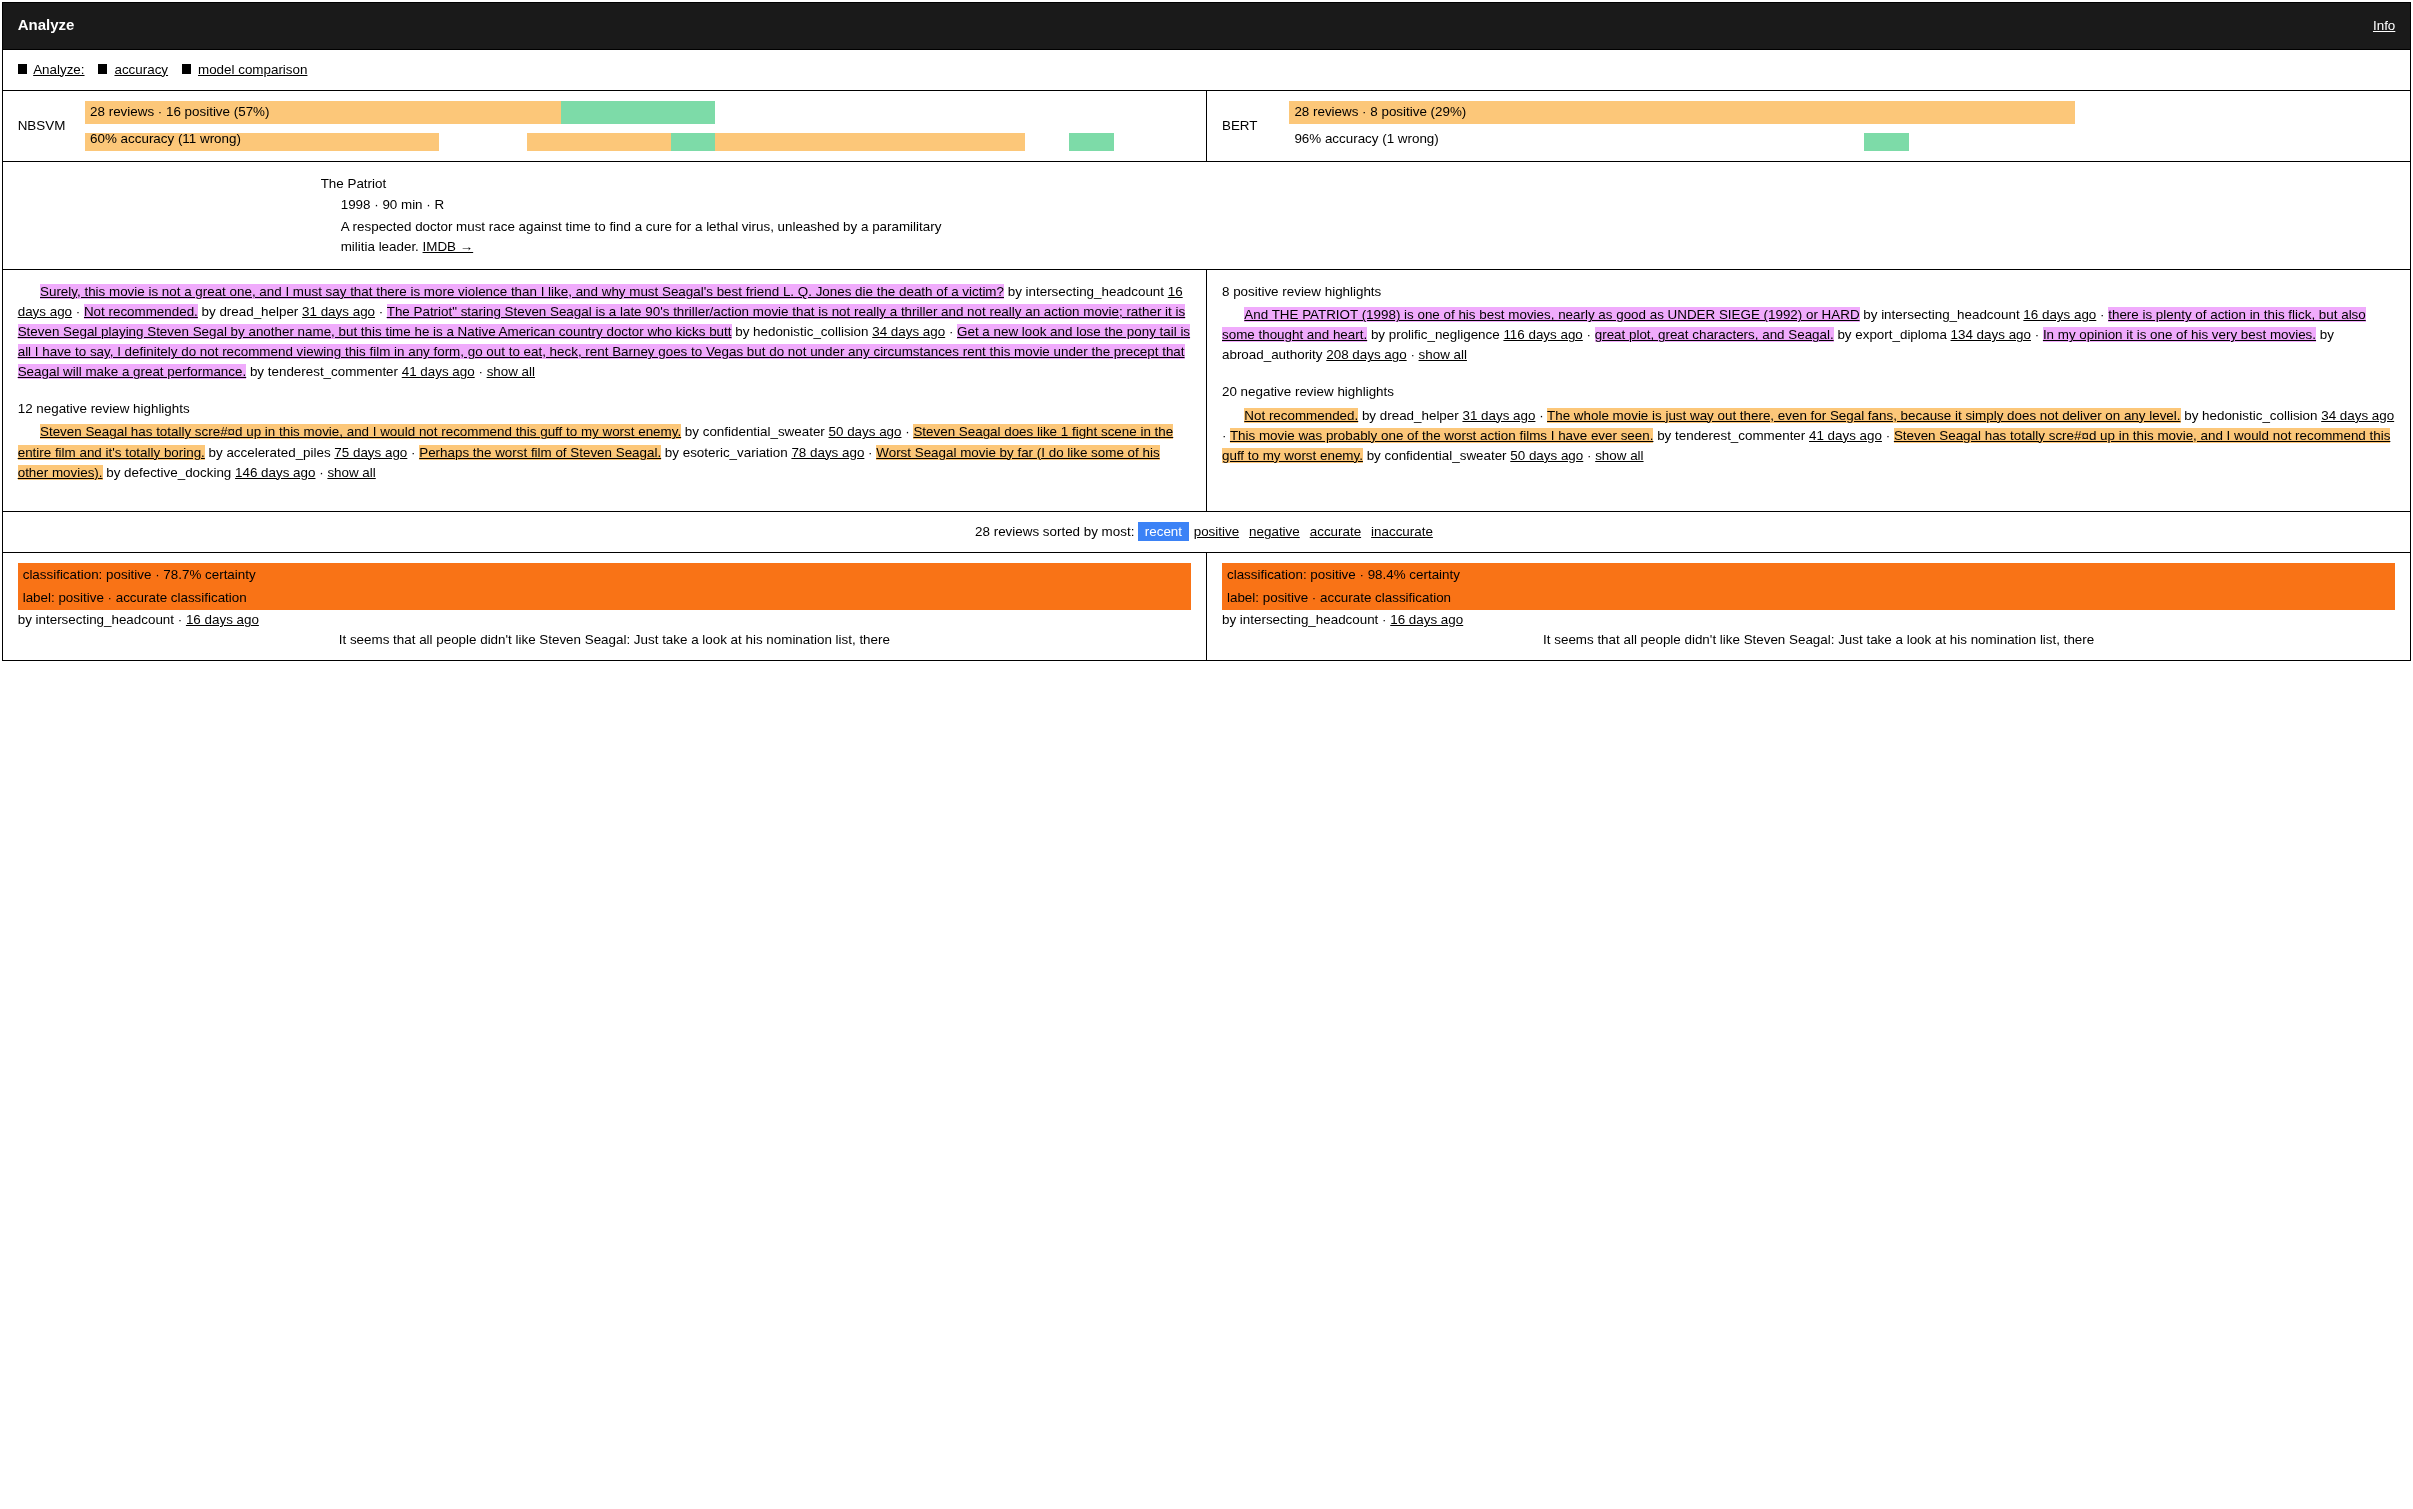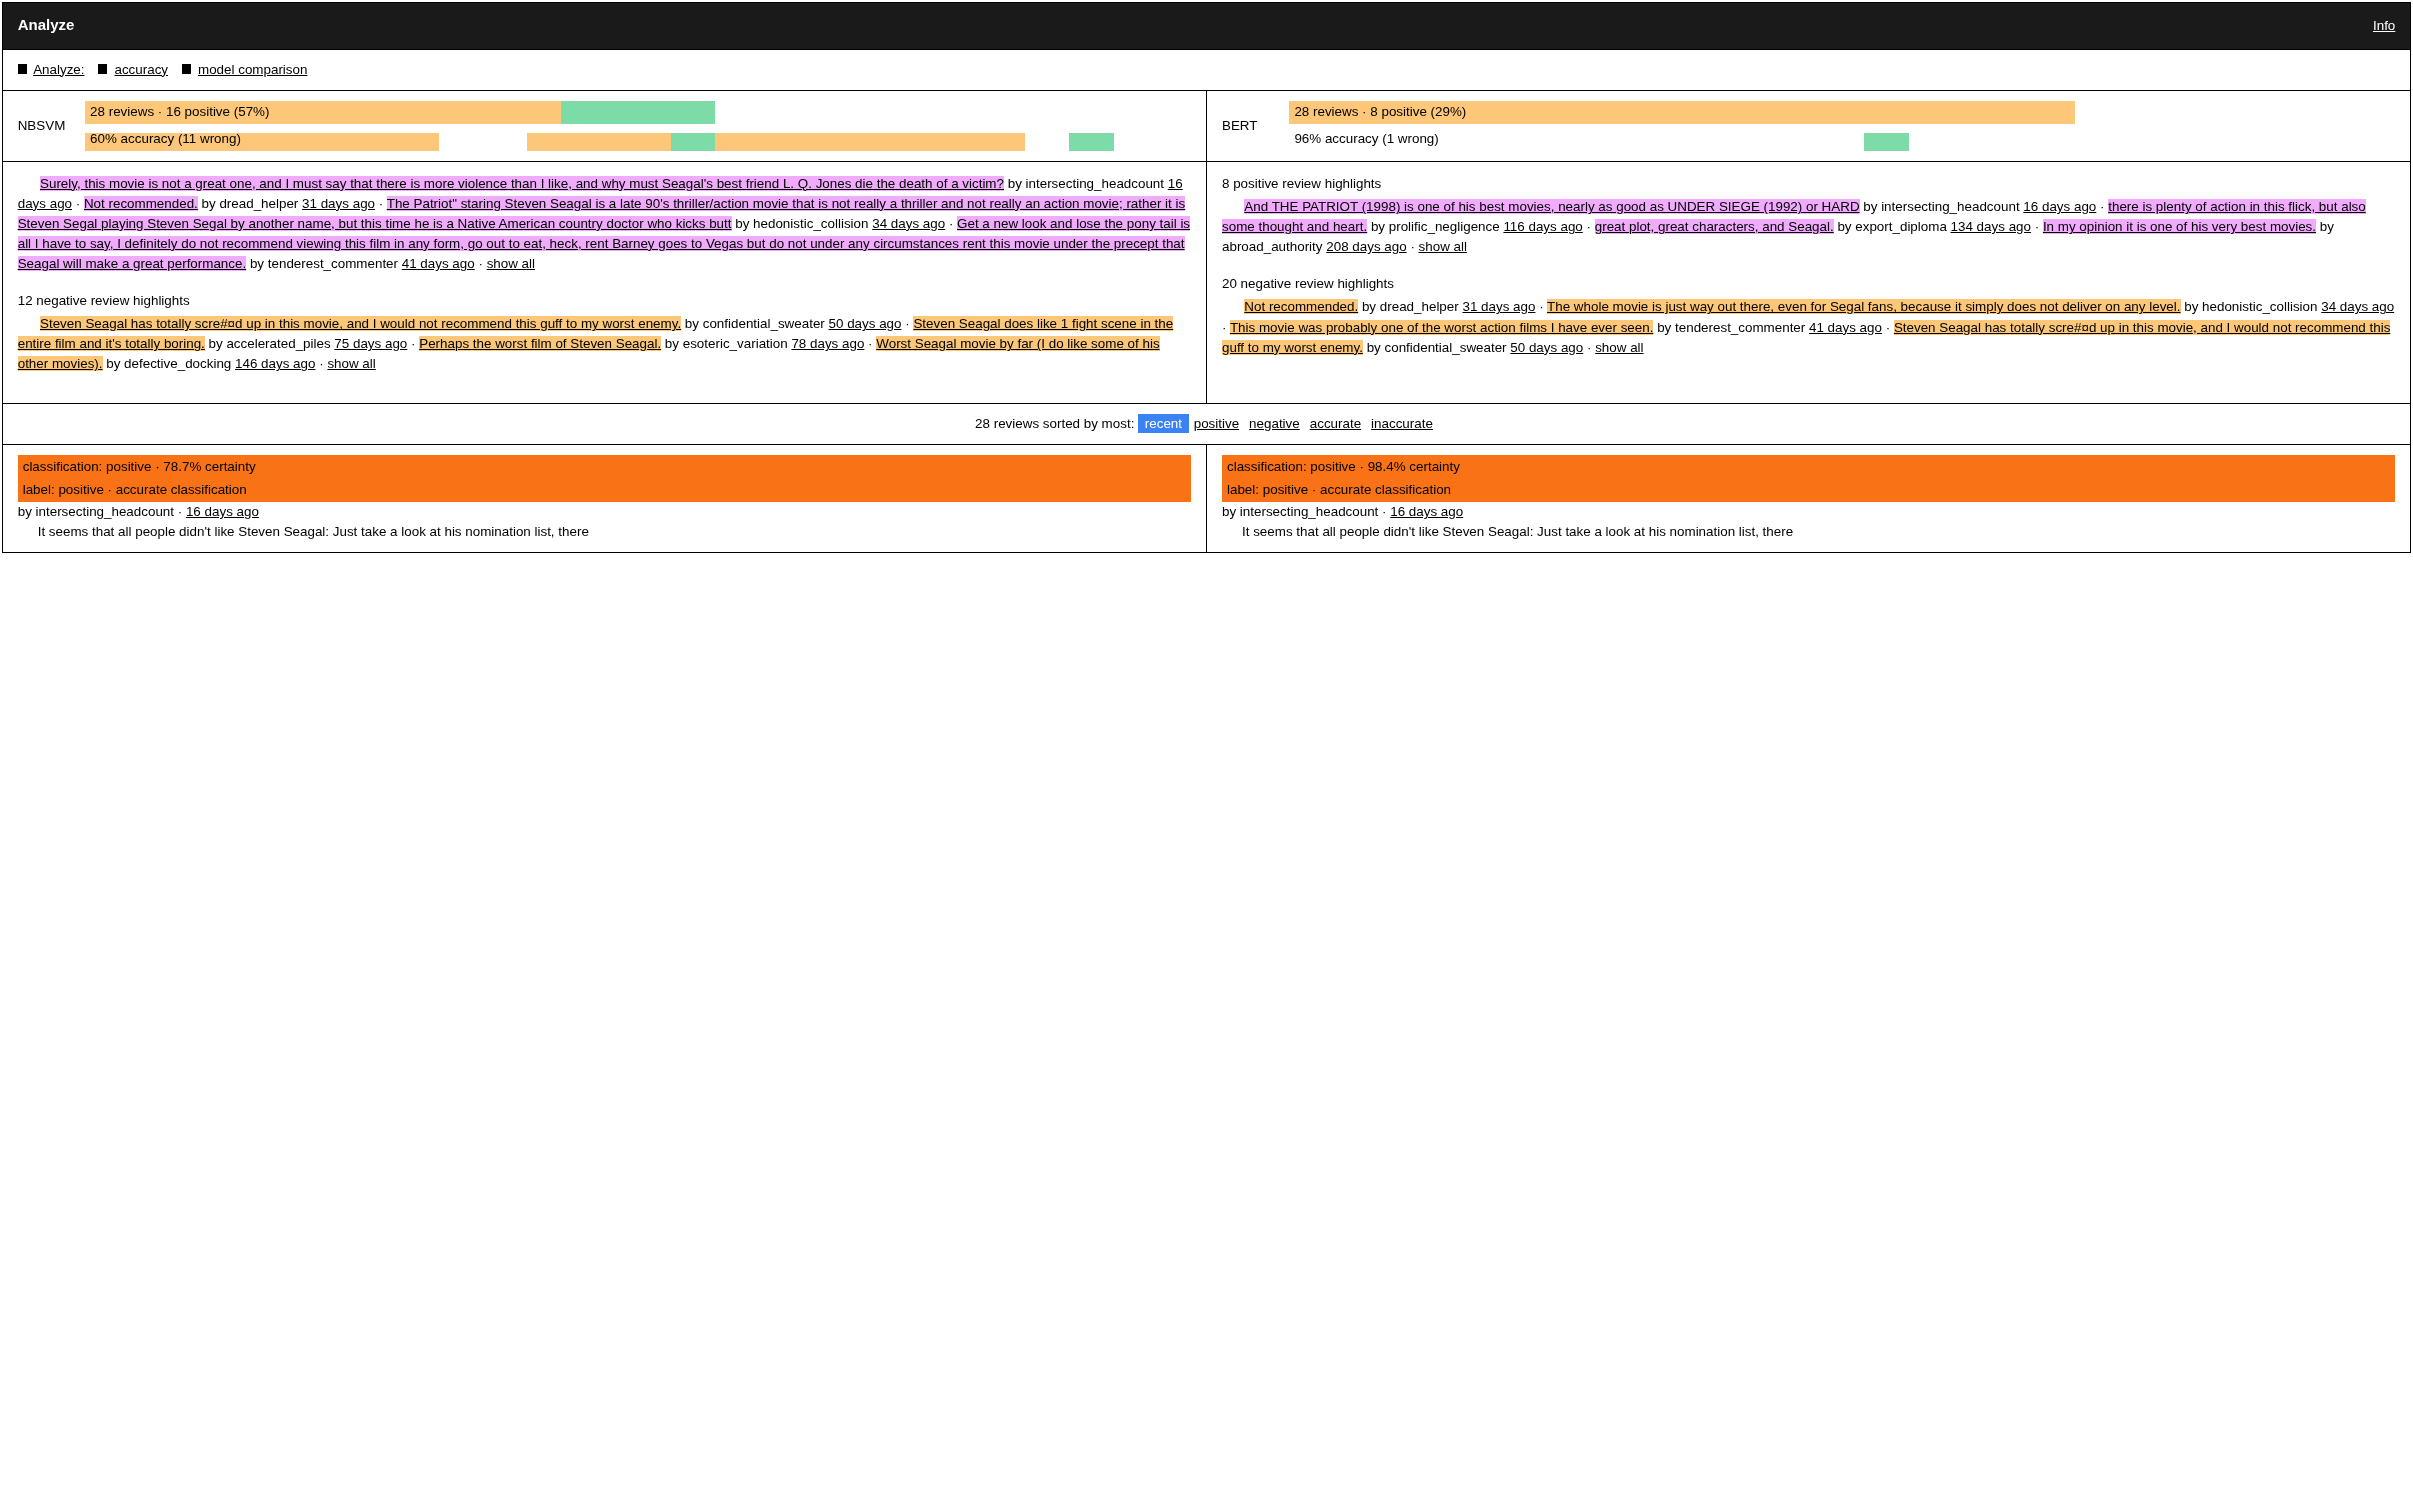--- a/index.html
+++ b/index.html
@@ -97,21 +97,21 @@
     }
     .sort-row a { color: #000; text-decoration: underline; margin: 0 5px; cursor: pointer; }
     .reviews {
       display: flex;
       border-top: 1.7px solid #000;
     }
     .rev-col { flex: 1; padding: 10px 15px; }
     .rev-col + .rev-col { border-left: 1.7px solid #000; }
     .rev-box-pos { background: #f97316; padding: 1.7px 5px; display: inline-block; width: 100%; }
     .rev-byline a { color: #000; text-decoration: underline; }
-    .rev-text { text-indent: 20px; }
+    .rev-text { text-indent: 20px; text-align: center; }
     .accuracy-wrap { position: relative; padding: 1.7px 5px; }
   </style>
 </head>
 <body>
 
 <div class="outer-frame">
 
   <div class="topbar">
     <span class="topbar-title">Analyze</span>
     <a class="topbar-link">Info</a>
@@ -169,20 +169,27 @@
           <div class="segments" id="segs-right" style="margin-top:-18.4px;">
               <div class="seg w" style="width: 52%;"></div>
               <div class="seg g" style="width: 4%;"></div>
               <div class="seg w" style="width: 44%;"></div>
             </div>
         </div>
       </div>
     </div>
   </div>
 
+  <div class="movie-block">
+    <div class="movie-title">The Patriot</div>
+    <div class="movie-meta">1998 · 90 min · R</div>
+    <div class="movie-synopsis" style="text-indent:0; padding-left:20px;">
+      <span>A respected doctor must race against time to find a cure for a lethal virus, unleashed by a paramilitary militia leader. </span><a>IMDB →</a>
+    </div>
+  </div>
 
   <div class="highlights">
     <div class="hl-col">
       <div class="hl-body" id="hl-left-pos">&nbsp;&nbsp;&nbsp;&nbsp;&nbsp;&nbsp;<span class="hl-pos">Surely, this movie is not a great one, and I must say that there is more violence than I like, and why must Seagal's best friend L. Q. Jones die the death of a victim?</span> by intersecting_headcount <a class="plain">16 days ago</a> · <span class="hl-pos">Not recommended.</span> by dread_helper <a class="plain">31 days ago</a> · <span class="hl-pos">The Patriot" staring Steven Seagal is a late 90's thriller/action movie that is not really a thriller and not really an action movie; rather it is Steven Segal playing Steven Segal by another name, but this time he is a Native American country doctor who kicks butt</span> by hedonistic_collision <a class="plain">34 days ago</a> · <span class="hl-pos">Get a new look and lose the pony tail is all I have to say, I definitely do not recommend viewing this film in any form, go out to eat, heck, rent Barney goes to Vegas but do not under any circumstances rent this movie under the precept that Seagal will make a great performance.</span> by tenderest_commenter <a class="plain">41 days ago</a> · <a class="plain">show all</a></div>
       <div class="hl-heading">12 negative review highlights</div>
       <div class="hl-body" id="hl-left-neg">&nbsp;&nbsp;&nbsp;&nbsp;&nbsp;&nbsp;<span class="hl-neg">Steven Seagal has totally scre#¤d up in this movie, and I would not recommend this guff to my worst enemy.</span> by confidential_sweater <a class="plain">50 days ago</a> · <span class="hl-neg">Steven Seagal does like 1 fight scene in the entire film and it's totally boring.</span> by accelerated_piles <a class="plain">75 days ago</a> · <span class="hl-neg">Perhaps the worst film of Steven Seagal.</span> by esoteric_variation <a class="plain">78 days ago</a> · <span class="hl-neg">Worst Seagal movie by far (I do like some of his other movies).</span> by defective_docking <a class="plain">146 days ago</a> · <a class="plain">show all</a></div>
     </div>
     <div class="hl-col">
       <div class="hl-heading">8 positive review highlights</div>
       <div class="hl-body" id="hl-right-pos">&nbsp;&nbsp;&nbsp;&nbsp;&nbsp;&nbsp;<span class="hl-pos">And THE PATRIOT (1998) is one of his best movies, nearly as good as UNDER SIEGE (1992) or HARD</span> by intersecting_headcount <a class="plain">16 days ago</a> · <span class="hl-pos">there is plenty of action in this flick, but also some thought and heart.</span> by prolific_negligence <a class="plain">116 days ago</a> · <span class="hl-pos">great plot, great characters, and Seagal.</span> by export_diploma <a class="plain">134 days ago</a> · <span class="hl-pos">In my opinion it is one of his very best movies.</span> by abroad_authority <a class="plain">208 days ago</a> · <a class="plain">show all</a></div>

